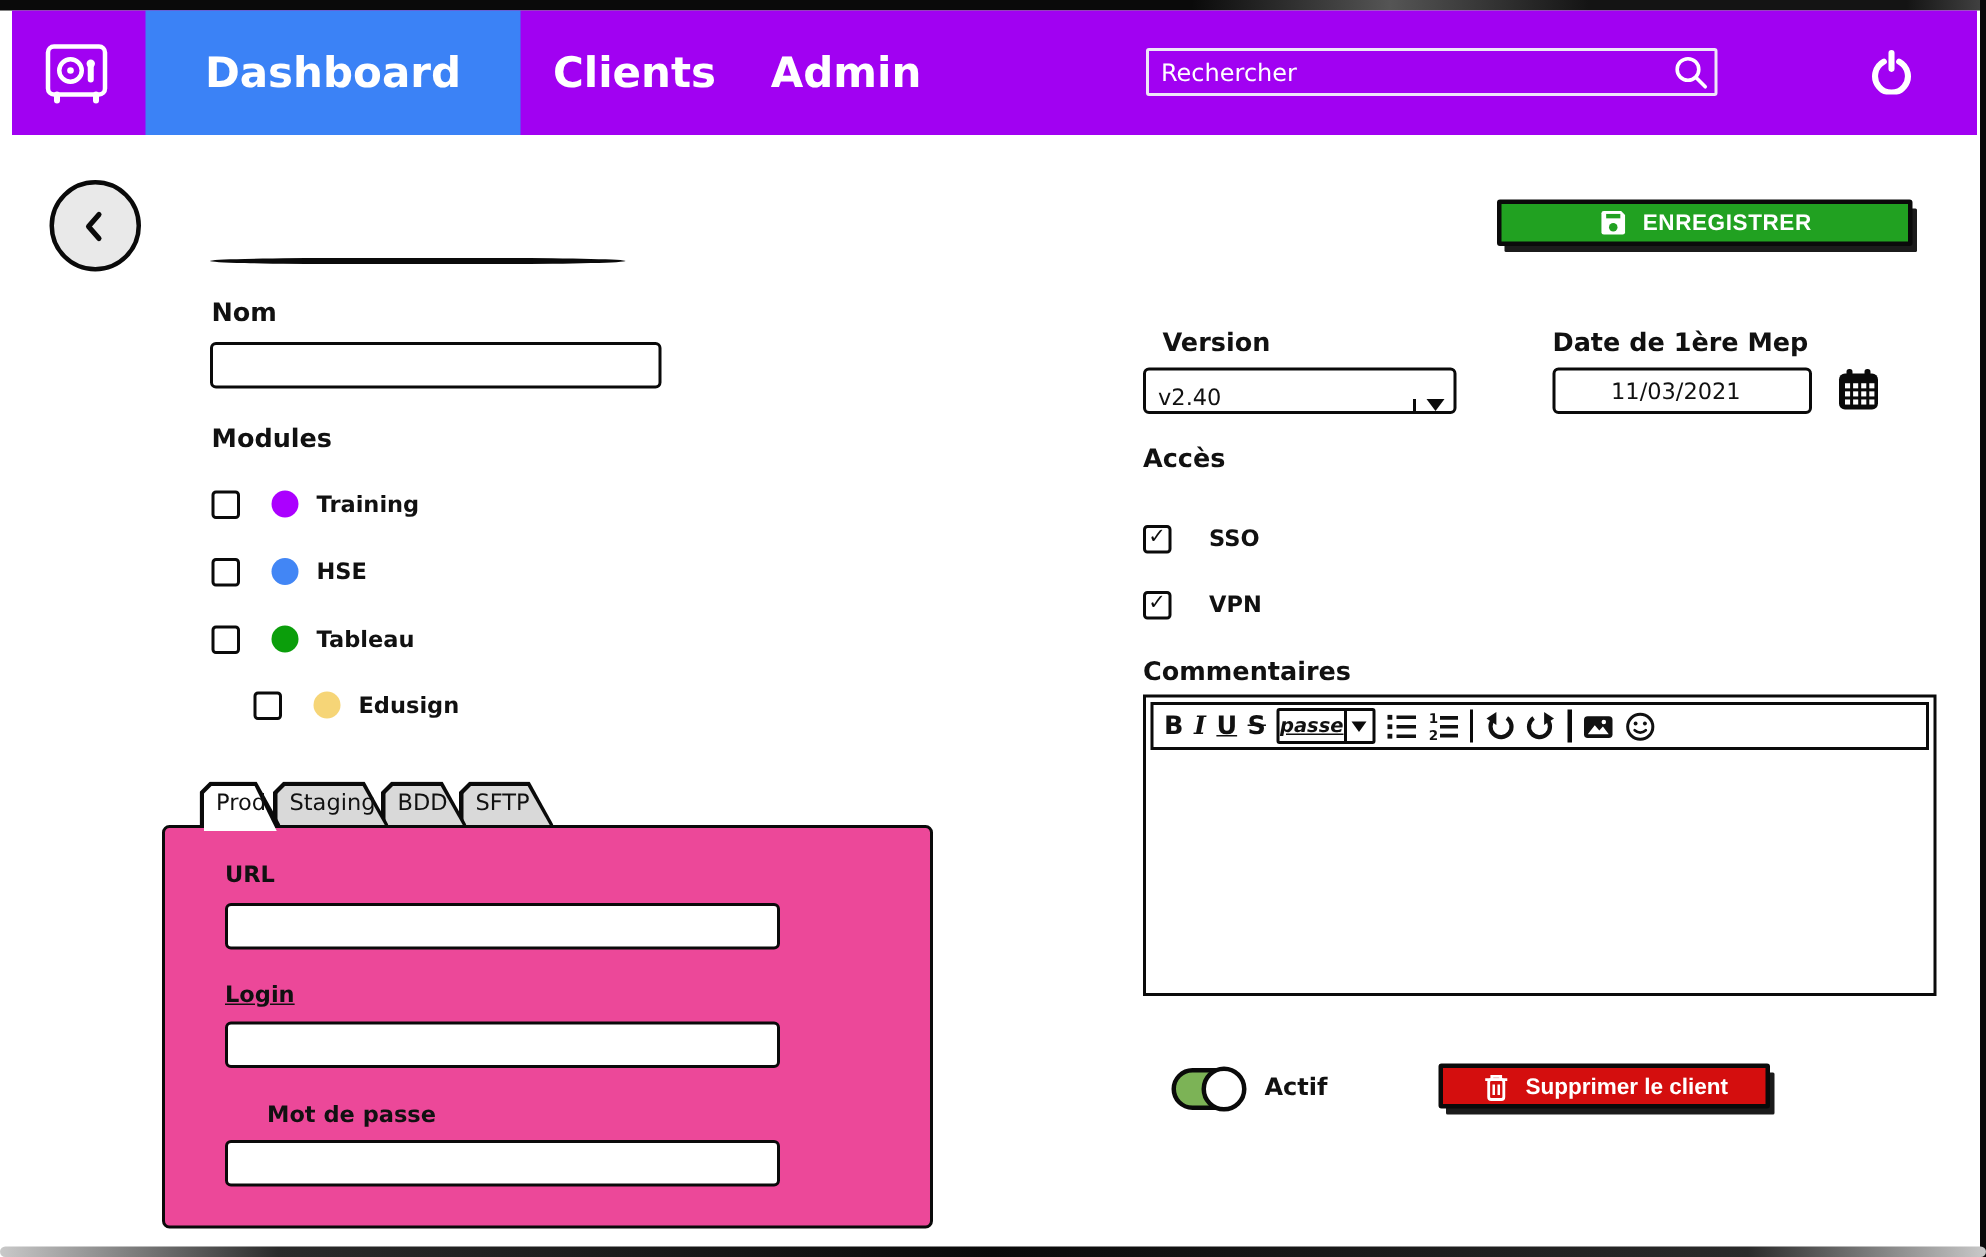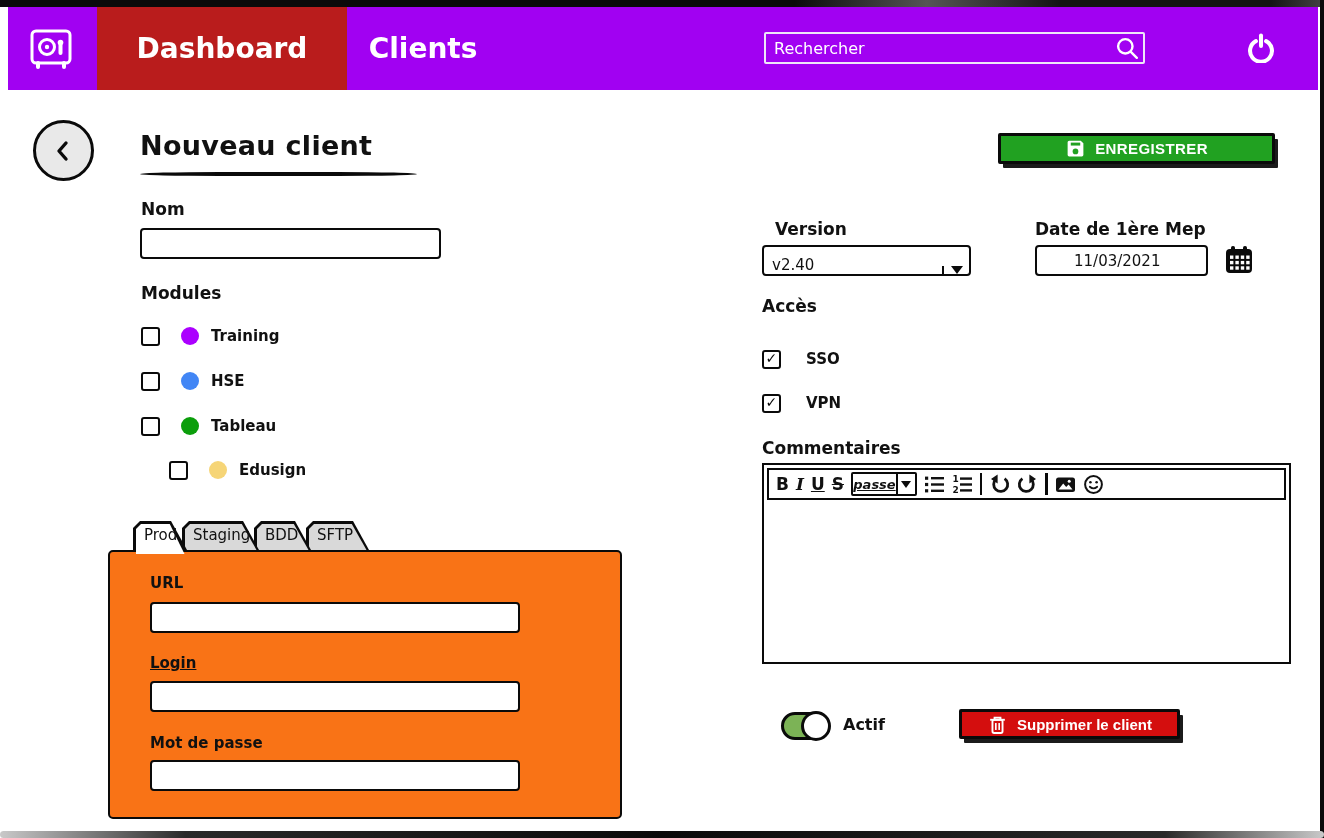--- a/index.html
+++ b/index.html
@@ -78,24 +78,24 @@
   .tab:nth-child(1){ z-index:4; } .tab:nth-child(2){ z-index:3; }
   .tab:nth-child(3){ z-index:2; } .tab:nth-child(4){ z-index:1; }
   .tab.checked { z-index:6; }
   .tab-shape { position:absolute; inset:0; background:#0a0a0a;
       clip-path:polygon(0 100%, 0 7px, 7px 0, calc(100% - 16px) 0, 100% 100%); }
   .tab-fill { position:absolute; left:2.5px; top:2.5px; right:2.5px; bottom:0; background:#d9d9d9;
       clip-path:polygon(0 100%, 0 6px, 6px 0, calc(100% - 15px) 0, 100% 100%); }
   .tab.checked .tab-fill { background:#fff; bottom:-4px; }
   .tab-label { position:relative; z-index:2; display:block; padding-left:11px; line-height:28px; font-size:15px; }
 
-  .panel { position:absolute; left:108px; top:550px; width:514px; height:269px; background:#f97316;
+  .panel { position:absolute; left:108px; top:550px; width:514px; height:269px; background:#ec4899;
            border:2.5px solid #0a0a0a; border-radius:5px; z-index:1; }
   .panel-label { position:absolute; left:40px; font-size:15px; font-weight:700; }
-  #url-label { top:22px; } #login-label { top:102px;text-decoration:underline; } #mdp-label { top:182px; }
+  #url-label { top:22px; } #login-label { top:102px;text-decoration:underline; } #mdp-label { top:182px;margin-left:28px; }
   .panel-input { position:absolute; left:40px; width:370px; height:31px; border:2.5px solid #0a0a0a;
                  border-radius:4px; font:15px "DejaVu Sans", sans-serif; padding:0 8px; outline:none; }
   #url-input { top:50px; } #login-input { top:129px; } #mdp-input { top:208px; }
 
   
   .version-select { position:absolute; left:762px; top:245px; width:209px; height:31px; background:#fff;
                     border:2.5px solid #0a0a0a; border-radius:4px; display:flex; align-items:flex-end; cursor:pointer; }
   .version-value { flex:1; display:flex; align-items:center; padding-left:8px; font-size:15px; }
   .select-arrow-box { width:27px; border-left:2.5px solid #0a0a0a; display:flex; align-items:center; justify-content:center; }
   .tri { width:0; height:0; border-left:6px solid transparent; border-right:6px solid transparent;
@@ -143,25 +143,28 @@
         <rect x="5" y="6" width="38" height="32" rx="4"></rect>
         <circle cx="20" cy="22" r="7.5"></circle>
         <circle cx="20" cy="22" r="2.2" fill="#fff" stroke="none"></circle>
         <circle cx="33.5" cy="17.5" r="2.8" fill="#fff" stroke="none"></circle>
         <line x1="33.5" y1="19" x2="33.5" y2="28" stroke-width="4"></line>
         <line x1="11" y1="38" x2="11" y2="42" stroke-width="4"></line>
         <line x1="37" y1="38" x2="37" y2="42" stroke-width="4"></line>
       </svg>
     </div>
 
-    <div class="nav-item checked" id="nav-dashboard" style="background-color: #b91c1c;">
+    <div class="nav-item checked" id="nav-dashboard" style="background-color: #3b82f6;">
       <span>Dashboard</span>
     </div>
     <div class="nav-item" id="nav-clients">
       <span>Clients</span>
+    </div>
+    <div class="nav-item" id="nav-admin">
+      <span>Admin</span>
     </div>
 
     <div class="searchbox">
       <input type="text" placeholder="Rechercher" style="">
       <svg class="search-glyph" viewBox="0 0 20 20">
         <circle cx="8.6" cy="8.6" r="6" fill="none" stroke="#fff" stroke-width="2"></circle>
         <line x1="13.2" y1="13.2" x2="18.2" y2="18.2" stroke="#fff" stroke-width="2" stroke-linecap="round"></line>
       </svg>
     </div>
 
@@ -169,21 +172,20 @@
       <path d="M6.6 5.4 A 7.3 7.3 0 1 0 13.4 5.4" fill="none" stroke="#fff" stroke-width="2.7" stroke-linecap="round"></path>
       <line x1="10" y1="1.6" x2="10" y2="8.6" stroke="#fff" stroke-width="2.7" stroke-linecap="round"></line>
     </svg>
   </header>
 
   <div class="back-btn">
     <svg viewBox="0 0 24 26" width="24" height="26">
       <polyline points="14,5 7,13 14,21" fill="none" stroke="#0a0a0a" stroke-width="3.4" stroke-linecap="round" stroke-linejoin="round"></polyline>
     </svg>
   </div>
-  <h1 class="page-title">Nouveau client</h1>
   <div class="title-underline"></div>
 
   <button class="btn save-btn" style="background-color: rgb(33, 161, 33);">
     <svg class="tb-icon" viewBox="0 0 20 20" width="18" height="18">
       <path d="M2.5 4 q0 -1.5 1.5 -1.5 h11 l2.5 2.5 v11 q0 1.5 -1.5 1.5 h-12 q-1.5 0 -1.5 -1.5 z" fill="#fff"></path>
       <rect x="5.5" y="4.4" width="9" height="2.8" style="fill: rgb(33, 161, 33);"></rect>
       <circle cx="10" cy="12.8" r="2.7" style="fill: rgb(33, 161, 33);"></circle>
     </svg>
     <span>ENREGISTRER</span>
   </button>

